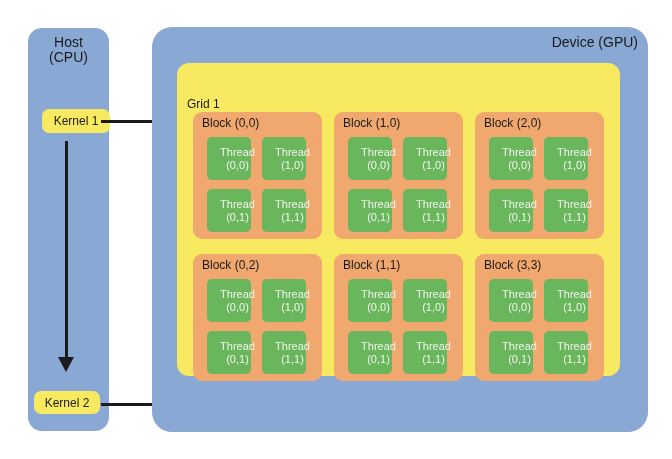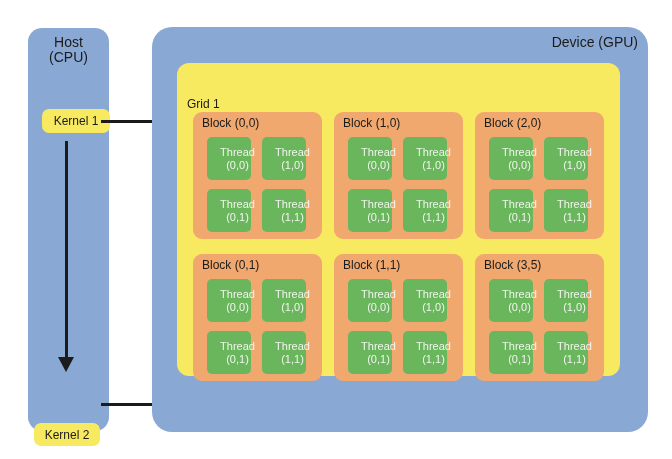--- a/index.html
+++ b/index.html
@@ -14,21 +14,21 @@
   
   .host-box{position:absolute;left:28px;top:28px;width:81px;height:403px;
             background:var(--blue);border-radius:14px;}
   .host-title{position:absolute;top:7px;left:0;width:100%;text-align:center;
               font-size:14px;line-height:15px;}
 
   
   .kernel{position:absolute;background:var(--yellow);border-radius:7px;
           display:flex;align-items:center;justify-content:center;font-size:12px;}
   .kernel-1{left:42px;top:109px;width:68px;height:24px;text-align:right;}
-  .kernel-2{left:34px;top:391px;width:66px;height:23px;margin-top:32px;}
+  .kernel-2{left:34px;top:391px;width:66px;height:23px;}
 
   
   .arrow-line{position:absolute;background:var(--ink);}
   .arrow-head{position:absolute;width:0;height:0;}
   .h-line-1{left:101px;top:120px;width:61px;height:3px;}
   .h-head-1{left:161px;top:114px;border-left:15px solid var(--ink);
             border-top:8px solid transparent;border-bottom:8px solid transparent;}
   .v-line{left:65px;top:141px;width:3px;height:217px;}
   .v-head{left:58px;top:357px;border-top:15px solid var(--ink);
           border-left:8px solid transparent;border-right:8px solid transparent;}
@@ -148,21 +148,21 @@
                 <div>Thread</div>
                 <div>(0,1)</div>
               </div>
               <div class="thread">
                 <div>Thread</div>
                 <div>(1,1)</div>
               </div>
             </div>
           </div>
           <div class="block">
-            <div class="block-label">Block (0,1)</div>
+            <div class="block-label">Block (0,2)</div>
             <div class="threads">
               <div class="thread">
                 <div>Thread</div>
                 <div>(0,0)</div>
               </div>
               <div class="thread">
                 <div>Thread</div>
                 <div>(1,0)</div>
               </div>
               <div class="thread">
@@ -190,21 +190,21 @@
                 <div>Thread</div>
                 <div>(0,1)</div>
               </div>
               <div class="thread">
                 <div>Thread</div>
                 <div>(1,1)</div>
               </div>
             </div>
           </div>
           <div class="block">
-            <div class="block-label">Block (3,5)</div>
+            <div class="block-label">Block (3,3)</div>
             <div class="threads">
               <div class="thread">
                 <div>Thread</div>
                 <div>(0,0)</div>
               </div>
               <div class="thread">
                 <div>Thread</div>
                 <div>(1,0)</div>
               </div>
               <div class="thread">

